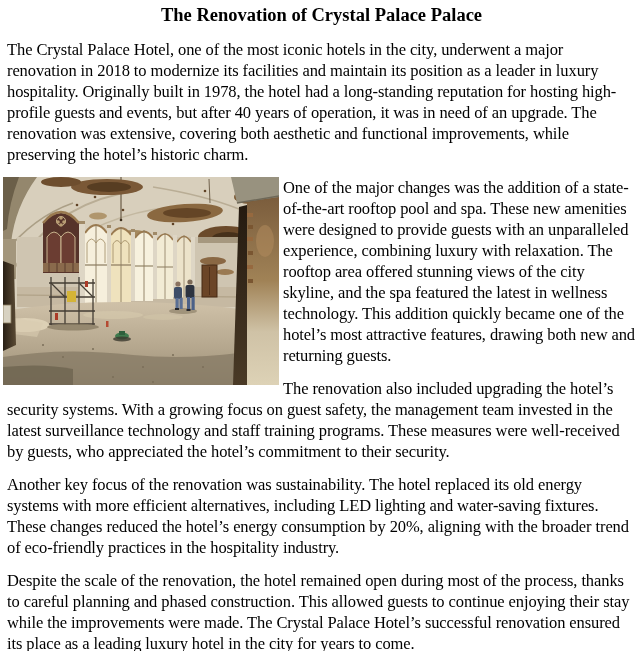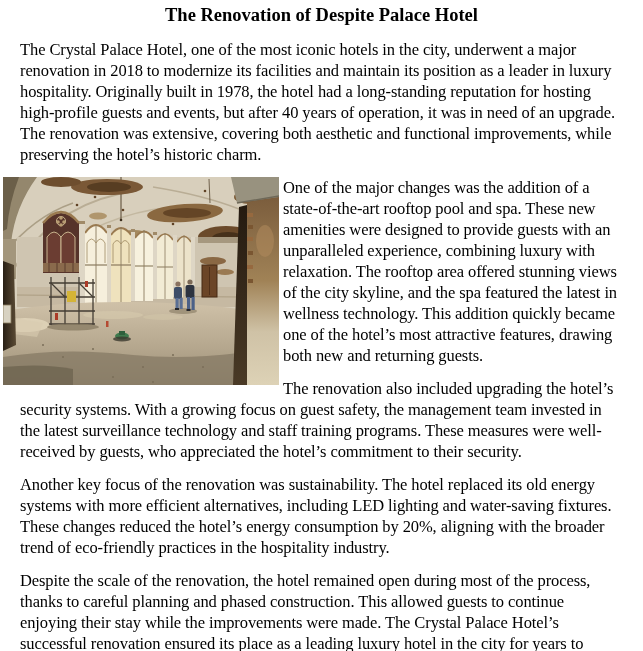--- a/index.html
+++ b/index.html
@@ -7,34 +7,34 @@
     width: 643px; height: 651px; overflow: hidden;
     background: #ffffff; color: #000000;
     font-family: "Liberation Serif", "DejaVu Serif", serif;
   }
   .page { padding: 0 3px; }
   .title {
     font-size: 18.5px; line-height: 24px; font-weight: bold;
     text-align: center; margin: 3px 0 12px 0;
   }
   .para {
-    font-size: 16.5px; line-height: 21px; margin: 12px 17px;
+    font-size: 16.5px; line-height: 21px; margin: 12px 4px;
     letter-spacing: -0.1px; text-align: left;
   }
   .photo {
     float: left; width: 276px; height: 208px;
     margin: 0 4px 0 0; padding: 0;
   }
   .photo svg { display: block; width: 276px; height: 208px; }
 </style>
 </head>
 <body>
 
 <main class="page">
-  <h1 class="title">The Renovation of Despite Palace Hotel</h1>
+  <h1 class="title">The Renovation of Crystal Palace Palace</h1>
 
   <p class="para">The Crystal Palace Hotel, one of the most iconic hotels in the city, underwent a major renovation in 2018 to modernize its facilities and maintain its position as a leader in luxury hospitality. Originally built in 1978, the hotel had a long-standing reputation for hosting high-profile guests and events, but after 40 years of operation, it was in need of an upgrade. The renovation was extensive, covering both aesthetic and functional improvements, while preserving the hotel’s historic charm.</p>
 
   <figure class="photo" aria-label="Interior photo of a derelict grand ballroom under renovation: arched gothic windows, water-damaged vaulted ceiling, scaffolding at left, two workers standing on a bare concrete floor, large pillar at right">
     <svg viewBox="0 0 276 208" xmlns="http://www.w3.org/2000/svg" role="img">
       <defs>
         <linearGradient id="gFloor" x1="0" y1="0" x2="0" y2="1">
           <stop offset="0" stop-color="#cfc1a8"></stop>
             <stop offset="0.55" stop-color="#b5a78e"></stop>
             <stop offset="1" stop-color="#998c74"></stop>

